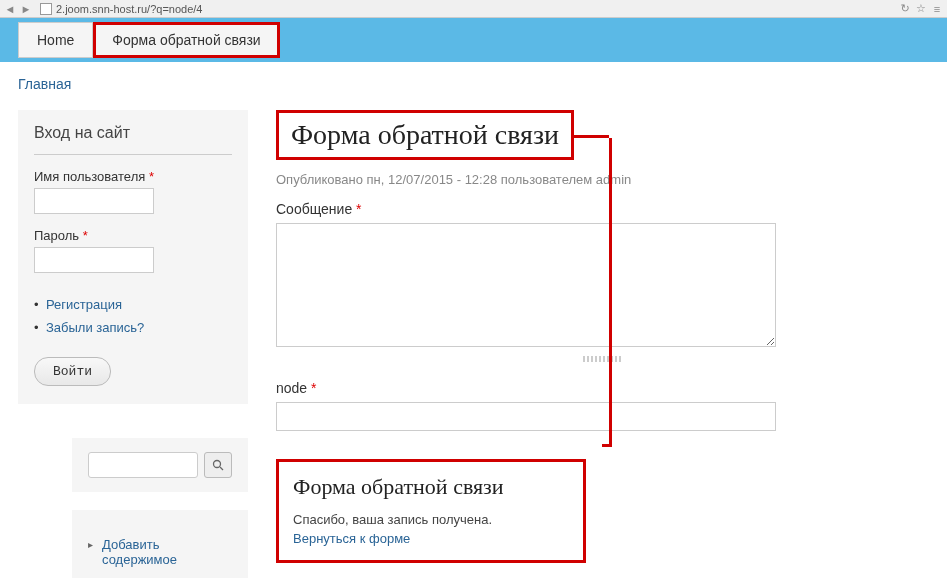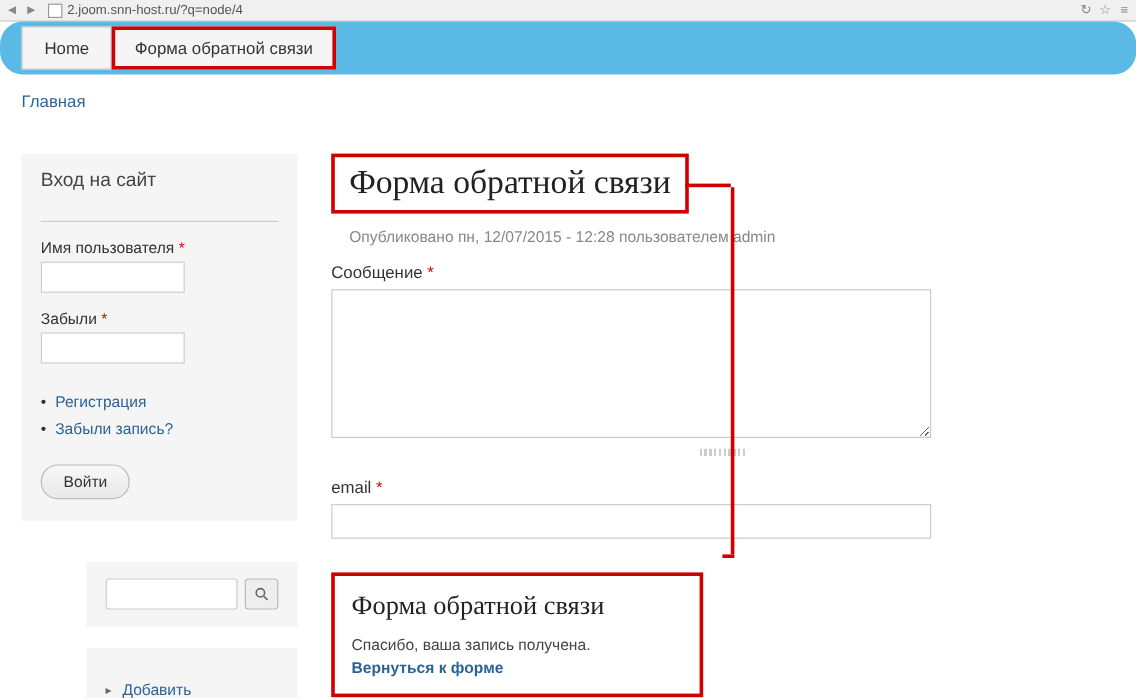--- a/index.html
+++ b/index.html
@@ -6,68 +6,68 @@
     body { font-family: Arial, Helvetica, sans-serif; font-size: 13px; color: #333; background: #fff; }
     
     .browser-chrome { height: 18px; background: #f0f0f0; border-bottom: 1px solid #ccc; display: flex; align-items: center; padding: 0 4px; font-size: 11px; color: #555; }
     .browser-icons { display: flex; gap: 4px; margin-right: 8px; }
     .browser-icon { width: 12px; height: 12px; color: #888; display: flex; align-items: center; justify-content: center; }
     .url-bar { flex: 1; display: flex; align-items: center; gap: 4px; }
     .page-icon { width: 12px; height: 12px; border: 1px solid #999; background: #fff; }
     .url-text { color: #555; }
     .star-area { display: flex; gap: 4px; margin-left: auto; }
     
-    .navbar { background: #5bb9e6; height: 44px; display: flex; align-items: center; padding: 16px 18px; border-radius: 19px; }
+    .navbar { background: #5bb9e6; height: 44px; display: flex; align-items: center; padding: 16px 18px; }
     .nav-item { background: #f5f5f5; border: 1px solid #ccc; padding: 9px 18px; font-size: 14px; color: #333; cursor: pointer; margin-right: 0; }
     .nav-item.highlighted { border: 3px solid #d00000; padding: 7px 16px; }
     
     .page-wrap { padding: 14px 18px; }
-    .breadcrumb { color: #2a6496; font-size: 14px; margin-bottom: 36px; cursor: pointer; }
+    .breadcrumb { color: #2a6496; font-size: 14px; margin-bottom: 18px; cursor: pointer; }
     
     .layout { display: flex; gap: 28px; }
     .sidebar { width: 230px; flex-shrink: 0; }
     .main { flex: 1; }
     
     .login-block { background: #f5f5f5; padding: 14px 16px 18px; margin-bottom: 34px; }
-    .block-title { font-size: 16px; color: #444; border-bottom: 1px solid #ccc; padding-bottom: 24px; margin-bottom: 14px; font-weight: normal; }
+    .block-title { font-size: 16px; color: #444; border-bottom: 1px solid #ccc; padding-bottom: 12px; margin-bottom: 14px; font-weight: normal; }
     .form-label { font-size: 13px; color: #333; display: block; margin-bottom: 4px; font-weight: normal; }
     .req { color: #d00; }
     .text-input { border: 1px solid #ccc; background: #fff; padding: 5px 6px; font-size: 12px; width: 120px; margin-bottom: 14px; }
     .links-list { list-style: none; margin: 6px 0 18px; }
     .links-list li { padding: 4px 0 4px 12px; position: relative; }
     .links-list li::before { content: "•"; position: absolute; left: 0; color: #333; }
     .links-list a { color: #2a6496; text-decoration: none; font-size: 13px; text-align: center; }
-    .btn-login { background: linear-gradient(#f8f8f8, #e8e8e8); border: 1px solid #bbb; border-radius: 14px; padding: 6px 18px; font-size: 13px; cursor: pointer; color: #333; }
+    .btn-login { background: linear-gradient(#f8f8f8, #e8e8e8); border: 1px solid #bbb; border-radius: 14px; padding: 6px 18px; font-size: 13px; cursor: pointer; color: #333; font-family: Liberation Mono, monospace; }
     
     .search-block { background: #f5f5f5; padding: 14px 16px; margin: 0 0 18px 54px; display: flex; align-items: center; gap: 6px; }
     .search-input { border: 1px solid #ccc; background: #fff; padding: 5px 6px; font-size: 12px; width: 110px; border-radius: 3px; }
     .search-btn { border: 1px solid #bbb; background: #eee; border-radius: 3px; width: 28px; height: 26px; cursor: pointer; display: flex; align-items: center; justify-content: center; color: #555; }
     
     .nav-block { background: #f5f5f5; padding: 14px 16px 8px; margin-left: 54px; }
     .nav-list { list-style: none; margin-top: 10px; }
     .nav-list li { padding: 3px 0 3px 14px; position: relative; }
     .nav-list li::before { content: "▸"; position: absolute; left: 0; color: #666; font-size: 10px; top: 5px; }
     .nav-list a { color: #2a6496; text-decoration: none; font-size: 13px; }
     
     .main-title { font-family: Georgia, serif; font-size: 28px; font-weight: normal; color: #222; border: 3px solid #d00000; padding: 6px 12px; display: inline-block; margin-bottom: 12px; }
     .title-connector { position: relative; }
     .title-connector::after { content: ""; position: absolute; right: -38px; top: 50%; width: 38px; height: 3px; background: #d00000; }
     .connector-down { position: absolute; border-right: 3px solid #d00000; height: 306px; top: 28px; right: -38px; }
     .connector-left { position: absolute; border-top: 3px solid #d00000; width: 10px; top: 334px; right: -38px; }
     
-    .meta { color: #888; font-size: 13px; margin-bottom: 14px; margin-left: 15px; }
+    .meta { color: #888; font-size: 13px; margin-bottom: 14px; }
     .field-label { font-size: 14px; font-weight: normal; color: #333; margin-bottom: 6px; display: block; }
     .textarea { border: 1px solid #ccc; width: 500px; height: 124px; font-size: 13px; padding: 6px; resize: both; background: #fff; margin-bottom: 6px; }
     .resize-handle { width: 40px; height: 6px; background: repeating-linear-gradient(90deg, #ccc 0 2px, transparent 2px 4px); margin: 0 auto 18px; }
     .email-input { border: 1px solid #ccc; background: #fff; padding: 6px; font-size: 13px; width: 500px; margin-bottom: 28px; }
     
     .success-block { border: 3px solid #d00000; padding: 12px 14px 14px; width: 310px; }
     .success-title { font-family: Georgia, serif; font-size: 22px; font-weight: normal; color: #222; margin-bottom: 12px; }
     .success-msg { font-size: 13px; color: #444; margin-bottom: 4px; }
-    .return-link { color: #2a6496; text-decoration: none; font-size: 13px; font-weight: bold; }
+    .return-link { color: #2a6496; text-decoration: none; font-size: 13px; }
   </style>
 </head>
 <body>
 
 <div class="browser-chrome">
   <div class="browser-icons">
     <span class="browser-icon">◄</span>
     <span class="browser-icon">►</span>
   </div>
   <div class="url-bar">
@@ -93,21 +93,21 @@
     <aside class="sidebar">
       <div class="login-block">
         <h3 class="block-title">Вход на сайт</h3>
         
         <label class="form-label">
           <span>Имя пользователя</span> <span class="req">*</span>
         </label>
         <input type="text" class="text-input" style="">
         
         <label class="form-label">
-          <span>Забыли</span> <span class="req">*</span>
+          <span>Пароль</span> <span class="req">*</span>
         </label>
         <input type="password" class="text-input" style="">
         
         <ul class="links-list">
           <li><a href="#">Регистрация</a></li>
           <li><a href="#">Забыли запись?</a></li>
         </ul>
         
         <button class="btn-login">Войти</button>
       </div>
@@ -138,21 +138,21 @@
       
       <div class="meta">Опубликовано пн, 12/07/2015 - 12:28 пользователем admin</div>
       
       <label class="field-label">
         <span>Сообщение</span> <span class="req">*</span>
       </label>
       <textarea class="textarea" style=""></textarea>
       <div class="resize-handle"></div>
       
       <label class="field-label">
-        <span>email</span> <span class="req">*</span>
+        <span>node</span> <span class="req">*</span>
       </label>
       <input type="text" class="email-input" style="">
       
       <div class="success-block">
         <h2 class="success-title">Форма обратной связи</h2>
         <div class="success-msg">Спасибо, ваша запись получена.</div>
         <a href="#" class="return-link">Вернуться к форме</a>
       </div>
     </main>
   </div>

